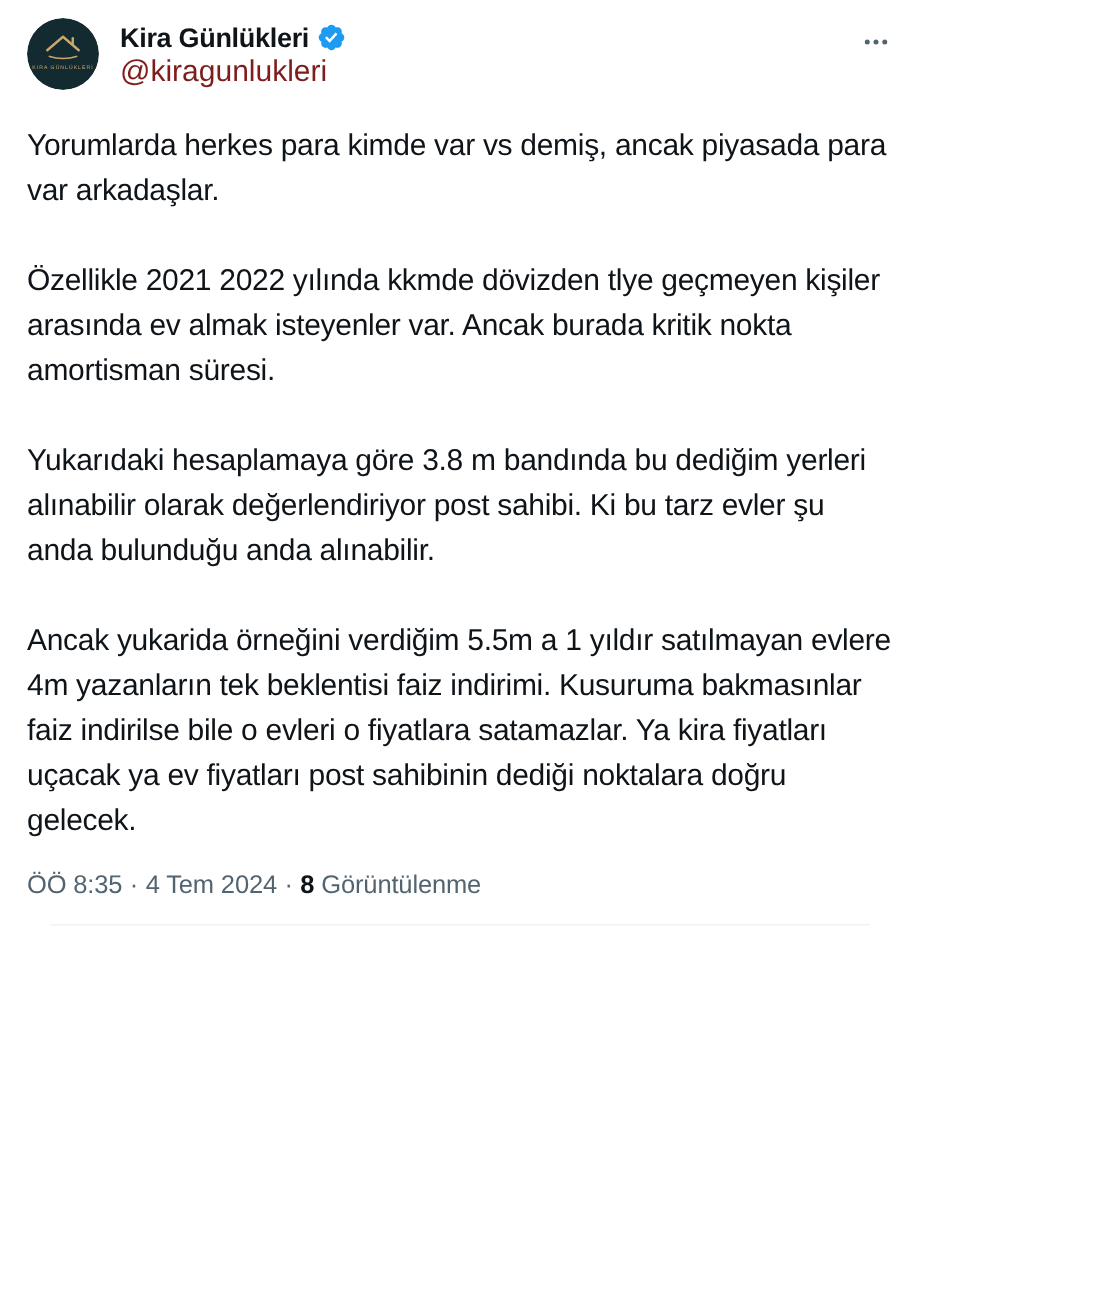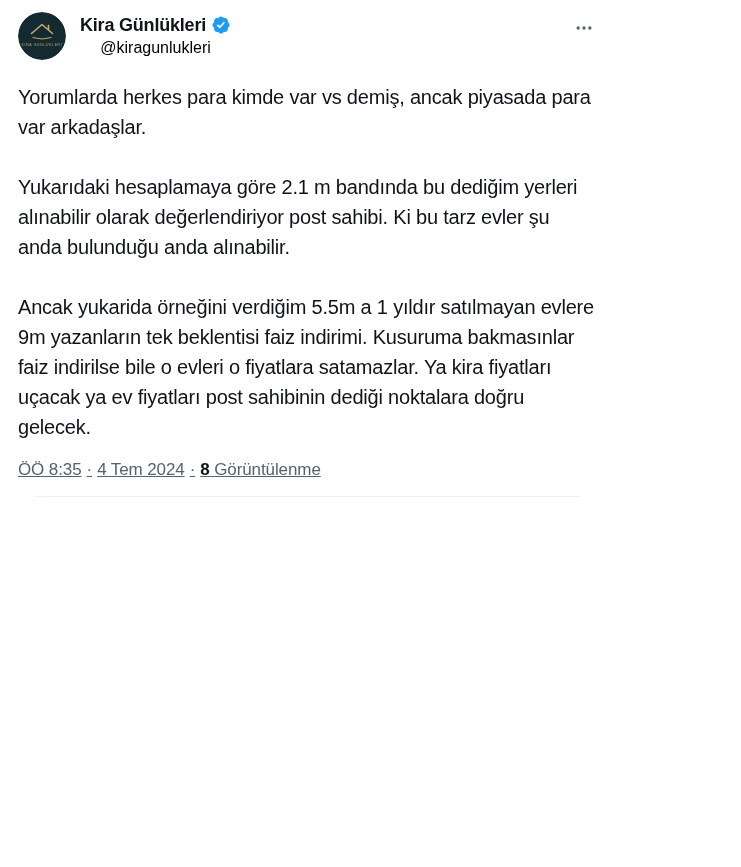--- a/index.html
+++ b/index.html
@@ -50,26 +50,25 @@
     color: #0f1419;
     letter-spacing: -0.2px;
     line-height: 22px;
   }
   .verified-badge {
     width: 20px;
     height: 20px;
     display: inline-block;
   }
   .handle {
-    font-size: 16px;
-    color: #000000;
+    font-size: 20px;
+    color: #7f1d1d;
     line-height: 20px;
     margin-top: 2px;
     cursor: pointer;
-    text-align: center;
   }
   .more-btn {
     margin-left: auto;
     border: none;
     background: transparent;
     cursor: pointer;
     padding: 6px 2px;
     height: 32px;
   }
   
@@ -82,21 +81,20 @@
     max-width: 705px;
   }
   .tweet-paragraph + .tweet-paragraph { margin-top: 30px; }
   
   .tweet-meta {
     margin-top: 17px;
     font-size: 17px;
     line-height: 21px;
     color: #536471;
     letter-spacing: -0.1px;
-    text-decoration: underline;
   }
   .meta-sep { margin: 0 5px; }
   .views-link { cursor: pointer; }
   .views-count {
     font-weight: bold;
     color: #0f1419;
   }
   .divider {
     margin: 16px 16px 0 16px;
     border: none;
@@ -138,22 +136,23 @@
         <circle cx="5" cy="12" r="2" fill="#536471"></circle>
         <circle cx="12" cy="12" r="2" fill="#536471"></circle>
         <circle cx="19" cy="12" r="2" fill="#536471"></circle>
       </svg>
     </button>
 
   </div>
 
   <div class="tweet-text">
     <div class="tweet-paragraph">Yorumlarda herkes para kimde var vs demiş, ancak piyasada para var arkadaşlar.</div>
-    <div class="tweet-paragraph">Yukarıdaki hesaplamaya göre 2.1 m bandında bu dediğim yerleri alınabilir olarak değerlendiriyor post sahibi. Ki bu tarz evler şu anda bulunduğu anda alınabilir.</div>
-    <div class="tweet-paragraph">Ancak yukarida örneğini verdiğim 5.5m a 1 yıldır satılmayan evlere 9m yazanların tek beklentisi faiz indirimi. Kusuruma bakmasınlar faiz indirilse bile o evleri o fiyatlara satamazlar. Ya kira fiyatları uçacak ya ev fiyatları post sahibinin dediği noktalara doğru gelecek.</div>
+    <div class="tweet-paragraph">Özellikle 2021 2022 yılında kkmde dövizden tlye geçmeyen kişiler arasında ev almak isteyenler var. Ancak burada kritik nokta amortisman süresi.</div>
+    <div class="tweet-paragraph">Yukarıdaki hesaplamaya göre 3.8 m bandında bu dediğim yerleri alınabilir olarak değerlendiriyor post sahibi. Ki bu tarz evler şu anda bulunduğu anda alınabilir.</div>
+    <div class="tweet-paragraph">Ancak yukarida örneğini verdiğim 5.5m a 1 yıldır satılmayan evlere 4m yazanların tek beklentisi faiz indirimi. Kusuruma bakmasınlar faiz indirilse bile o evleri o fiyatlara satamazlar. Ya kira fiyatları uçacak ya ev fiyatları post sahibinin dediği noktalara doğru gelecek.</div>
   </div>
 
   <div class="tweet-meta">
     <span>ÖÖ 8:35</span><span class="meta-sep">·</span><span>4 Tem 2024</span><span class="meta-sep">·</span><span class="views-link"><span class="views-count">8</span> <span>Görüntülenme</span></span>
   </div>
 
   <hr class="divider">
 
 </div>
 

